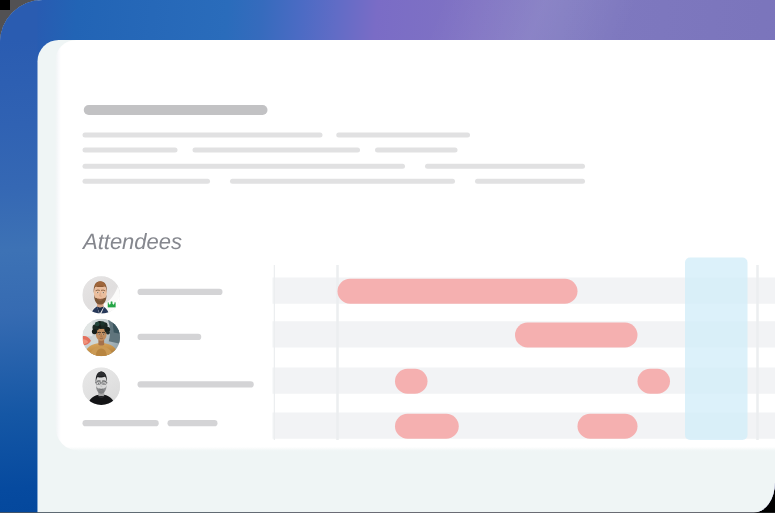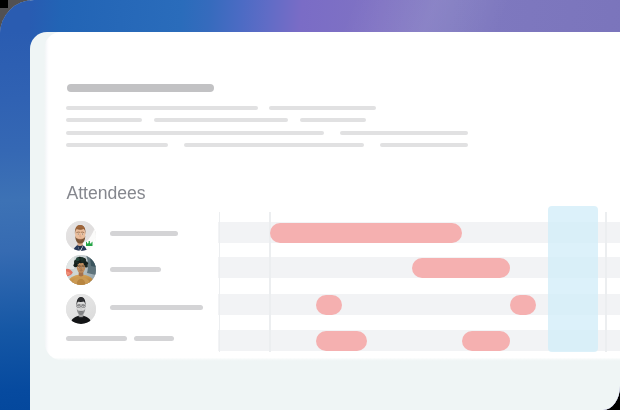--- a/index.html
+++ b/index.html
@@ -3,21 +3,21 @@
 <meta charset="utf-8">
 <title>Attendees</title>
 <style>
   html,body{margin:0;padding:0;background:#000;}
   body{width:620px;height:410px;overflow:hidden;
        font-family:"Liberation Sans", sans-serif;}
   #frame{position:absolute;left:0;top:0;width:620px;height:410px;overflow:hidden;background:#000;}
   #cornerfill{position:absolute;left:0;top:0;width:36px;height:36px;background:#525153;}
   #blackchip{position:absolute;left:0;top:0;width:8px;height:8px;background:#000;z-index:60;}
   #stage{position:absolute;left:0;top:0;width:620px;height:410px;overflow:hidden;
-         border-top-left-radius:34px;border-bottom-right-radius:17px 24px;background:#eff5f5;}
+         border-top-left-radius:34px;border-bottom-right-radius:17px 24px;background:#eff5f5;font-style:italic;}
 
   .bg-grad{position:absolute;left:0;top:0;width:620px;height:410px;
      background:linear-gradient(96deg,#2b59af 0%,#285cb2 4.84%,#2264b5 9.46%,#2a6cbb 27.56%,#366bbd 31.78%,#4c6bc4 36.61%,#616cc6 40.83%,#7a6cc6 45.66%,#8073c3 57.72%,#7f79c0 67.97%,#7b75bc 92.41%,#7a74bb 100%);}
   .bg-streak{position:absolute;left:0;top:0;width:620px;height:410px;opacity:.13;
      background:linear-gradient(112deg,rgba(255,255,255,0) 45%,rgba(255,255,255,.7) 55.5%,rgba(255,255,255,0) 65%);}
   .left-strip{position:absolute;left:0;top:0;width:30px;height:410px;
      background:linear-gradient(176deg,#2a5cb1 0%,#2a5cb1 7.8%,#3062b3 24.4%,#3568b4 36.6%,#3d72b5 48.8%,#366bb2 61%,#1557a5 80.5%,#064a9f 95%,#04489d 100%);}
   .page{position:absolute;left:30px;top:32px;width:590px;height:378px;background:#eff5f5;
         border-top-left-radius:17px;}
 

